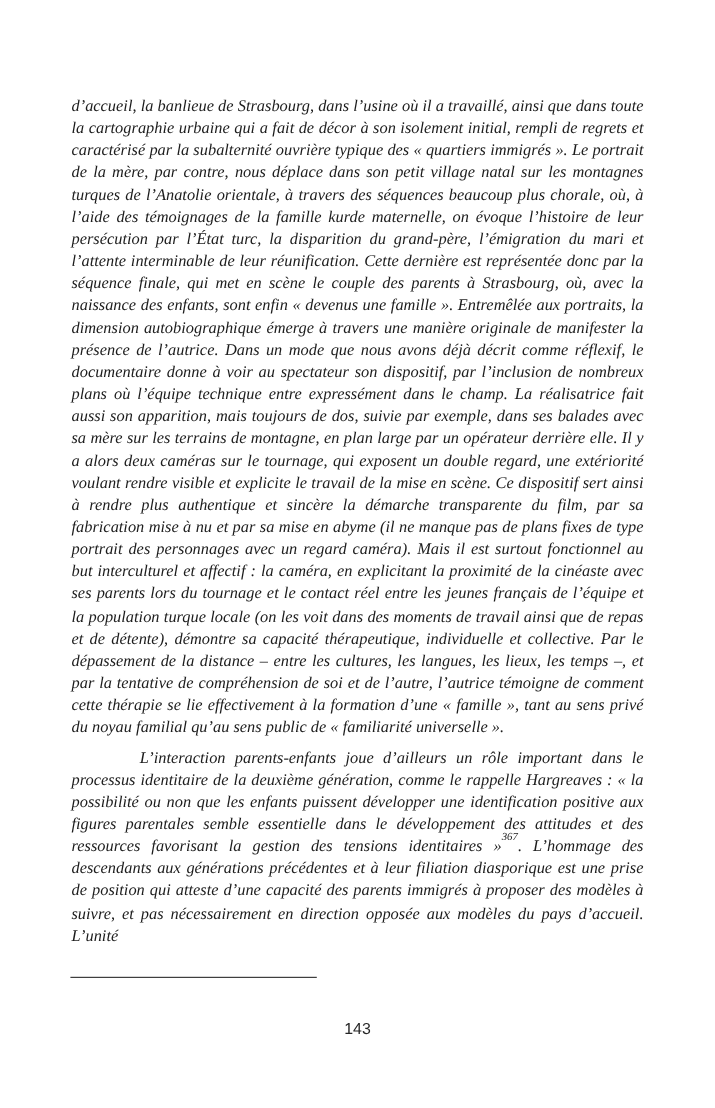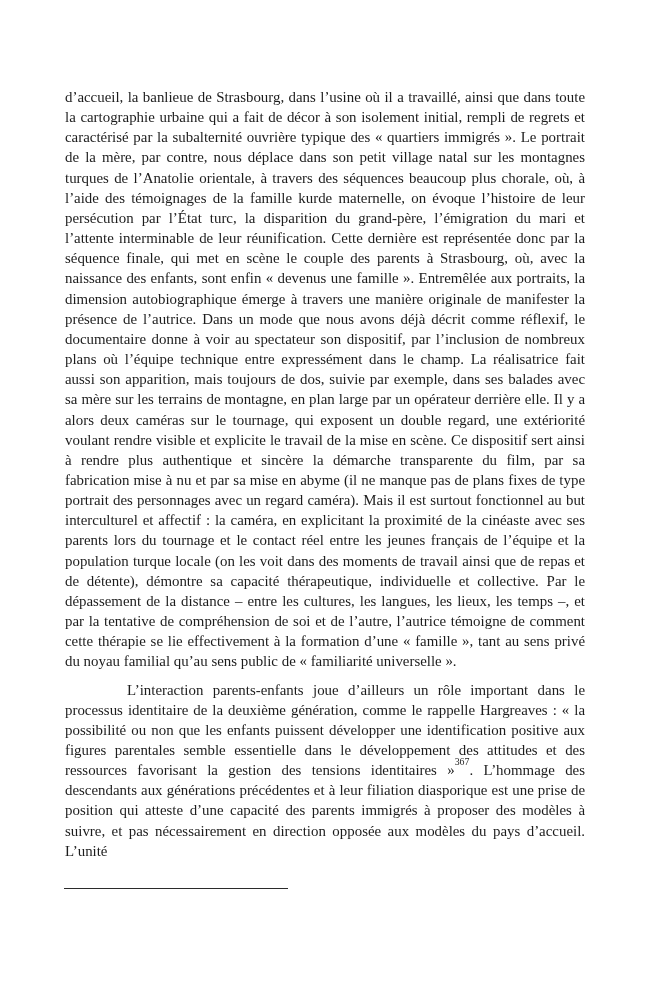--- a/index.html
+++ b/index.html
@@ -21,20 +21,21 @@
     left: 65px;
     top: 87px;
     width: 520px;
     font-size: 14.9px;
     line-height: 20.15px;
     text-align: justify;
   }
   .para {
     margin: 0;
     padding: 0;
+    font-style: italic;
   }
   .para-indented {
     margin-top: 8px;
     text-indent: 62px;
   }
   .fn-ref {
     font-size: 0.66em;
     line-height: 0;
     position: relative;
     top: -0.45em;
@@ -84,14 +85,15 @@
 
   <div class="body-text">
     <p class="para">d’accueil, la banlieue de Strasbourg, dans l’usine où il a travaillé, ainsi que dans toute la cartographie urbaine qui a fait de décor à son isolement initial, rempli de regrets et caractérisé par la subalternité ouvrière typique des «&nbsp;quartiers immigrés&nbsp;». Le portrait de la mère, par contre, nous déplace dans son petit village natal sur les montagnes turques de l’Anatolie orientale, à travers des séquences beaucoup plus chorale, où, à l’aide des témoignages de la famille kurde maternelle, on évoque l’histoire de leur persécution par l’État turc, la disparition du grand-père, l’émigration du mari et l’attente interminable de leur réunification. Cette dernière est représentée donc par la séquence finale, qui met en scène le couple des parents à Strasbourg, où, avec la naissance des enfants, sont enfin «&nbsp;devenus une famille&nbsp;». Entremêlée aux portraits, la dimension autobiographique émerge à travers une manière originale de manifester la présence de l’autrice. Dans un mode que nous avons déjà décrit comme réflexif, le documentaire donne à voir au spectateur son dispositif, par l’inclusion de nombreux plans où l’équipe technique entre expressément dans le champ. La réalisatrice fait aussi son apparition, mais toujours de dos, suivie par exemple, dans ses balades avec sa mère sur les terrains de montagne, en plan large par un opérateur derrière elle. Il y a alors deux caméras sur le tournage, qui exposent un double regard, une extériorité voulant rendre visible et explicite le travail de la mise en scène. Ce dispositif sert ainsi à rendre plus authentique et sincère la démarche transparente du film, par sa fabrication mise à nu et par sa mise en abyme (il ne manque pas de plans fixes de type portrait des personnages avec un regard caméra). Mais il est surtout fonctionnel au but interculturel et affectif&nbsp;: la caméra, en explicitant la proximité de la cinéaste avec ses parents lors du tournage et le contact réel entre les jeunes français de l’équipe et la population turque locale (on les voit dans des moments de travail ainsi que de repas et de détente), démontre sa capacité thérapeutique, individuelle et collective. Par le dépassement de la distance – entre les cultures, les langues, les lieux, les temps –, et par la tentative de compréhension de soi et de l’autre, l’autrice témoigne de comment cette thérapie se lie effectivement à la formation d’une «&nbsp;famille&nbsp;», tant au sens privé du noyau familial qu’au sens public de «&nbsp;familiarité universelle&nbsp;».</p>
 
     <p class="para para-indented"><span>L’interaction parents-enfants joue d’ailleurs un rôle important dans le processus identitaire de la deuxième génération, comme le rappelle Hargreaves&nbsp;: «&nbsp;la possibilité ou non que les enfants puissent développer une identification positive aux figures parentales semble essentielle dans le développement des attitudes et des ressources favorisant la gestion des tensions identitaires&nbsp;»</span><sup class="fn-ref">367</sup><span>. L’hommage des descendants aux générations précédentes et à leur filiation diasporique est une prise de position qui atteste d’une capacité des parents immigrés à proposer des modèles à suivre, et pas nécessairement en direction opposée aux modèles du pays d’accueil. L’unité</span></p>
   </div>
 
   <div class="footnote-sep"></div>
 
 
+  <div class="page-number">143</div>
 
 </div>
 
 </body></html>

